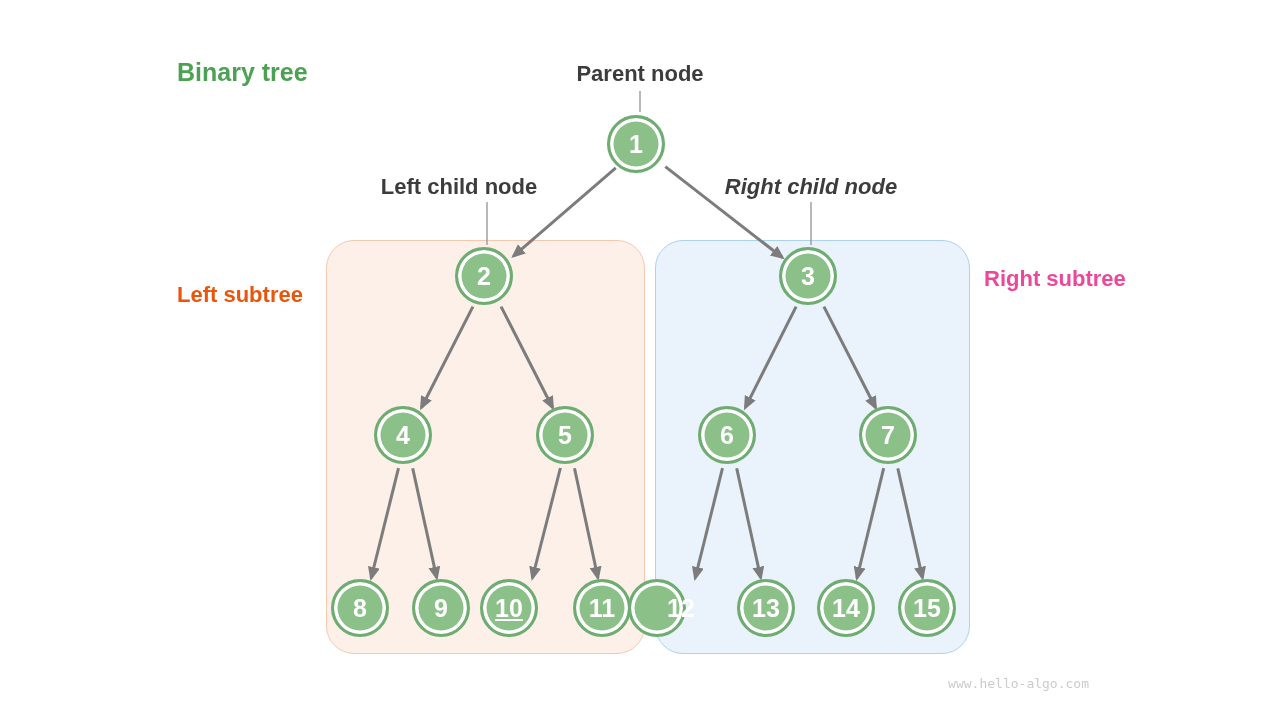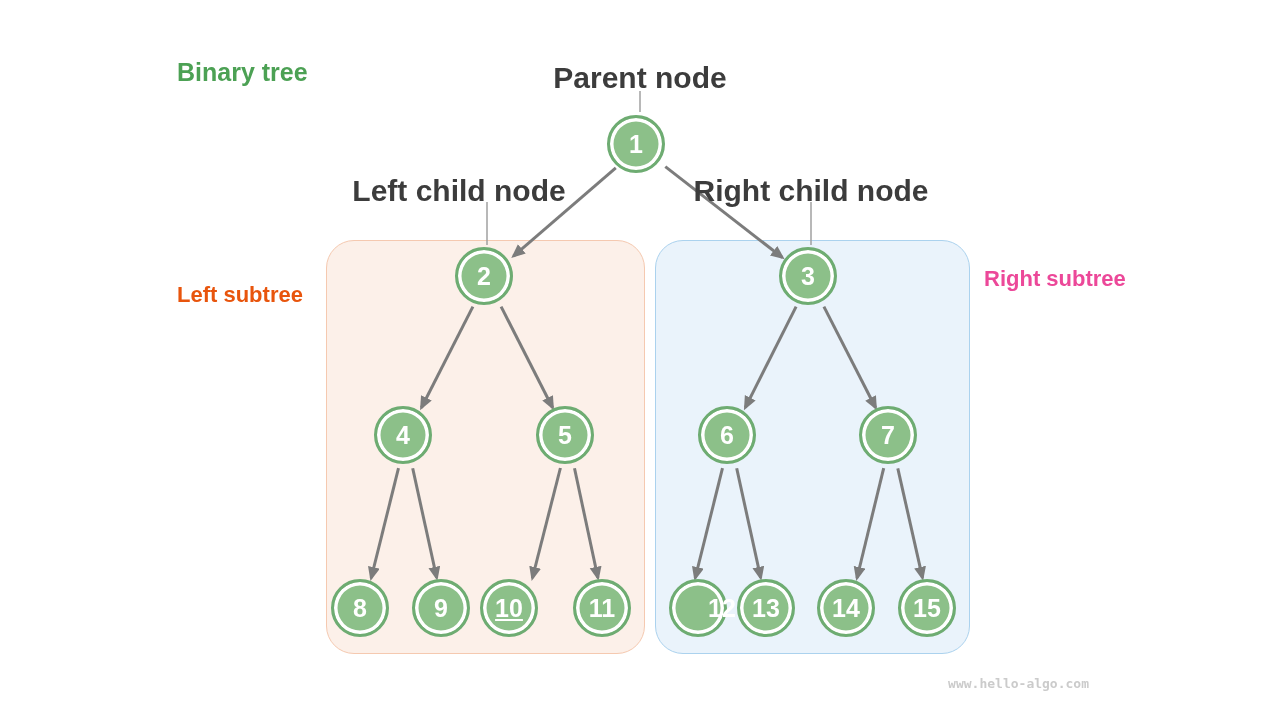--- a/index.html
+++ b/index.html
@@ -17,29 +17,29 @@
   .diagram-title {
     position: absolute;
     left: 177px; top: 58px;
     font-size: 25px;
     font-weight: bold;
     color: #4CA154;
     white-space: nowrap;
   }
   .anno {
     position: absolute;
-    font-size: 30px;
+    font-size: 22px;
     font-weight: bold;
     color: #3C3C3C;
     white-space: nowrap;
     transform: translateX(-50%);
   }
   .anno-parent { left: 640px; top: 61px; }
   .anno-left-child { left: 459px; top: 174px; text-align: center; }
-  .anno-right-child { left: 811px; top: 174px; }
+  .anno-right-child { left: 811px; top: 174px; font-style: italic; }
   .subtree-label {
     position: absolute;
     font-size: 22px;
     font-weight: bold;
     white-space: nowrap;
     top: 266px;
   }
   .subtree-label.left { left: 177px; color: #E8550D; margin-top: 16px; }
   .subtree-label.right { left: 984px; color: #ec4899; }
   .subtree-box {
@@ -80,21 +80,20 @@
     font-weight: bold;
     box-sizing: border-box;
   }
   .watermark {
     position: absolute;
     right: 45px; top: 676px;
     font-family: "DejaVu Sans Mono", monospace;
     font-size: 13px;
     color: #CBCBCB;
     white-space: nowrap;
-    font-weight: bold;
   }
 </style>
 </head>
 <body>
 
 <div class="canvas">
 
   <div class="subtree-box left"></div>
   <div class="subtree-box right"></div>
 
@@ -138,20 +137,20 @@
   <div class="node" style="left:455px; top:247px;">2</div>
   <div class="node" style="left:779px; top:247px;">3</div>
   <div class="node" style="left:374px; top:406px;">4</div>
   <div class="node" style="left:536px; top:406px;">5</div>
   <div class="node" style="left:698px; top:406px;">6</div>
   <div class="node" style="left:859px; top:406px;">7</div>
   <div class="node" style="left:331px; top:579px;">8</div>
   <div class="node" style="left:412px; top:579px;">9</div>
   <div class="node" style="left:480px; top:579px;text-decoration:underline;">10</div>
   <div class="node" style="left:573px; top:579px;">11</div>
-  <div class="node" style="left:669px; top:579px;padding-left:48px;">12</div>
+  <div class="node" style="left:628px; top:579px;padding-left:48px;">12</div>
   <div class="node" style="left:737px; top:579px;">13</div>
   <div class="node" style="left:817px; top:579px;">14</div>
   <div class="node" style="left:898px; top:579px;">15</div>
 
   <div class="watermark">www.hello-algo.com</div>
 
 </div>
 
 </body></html>

